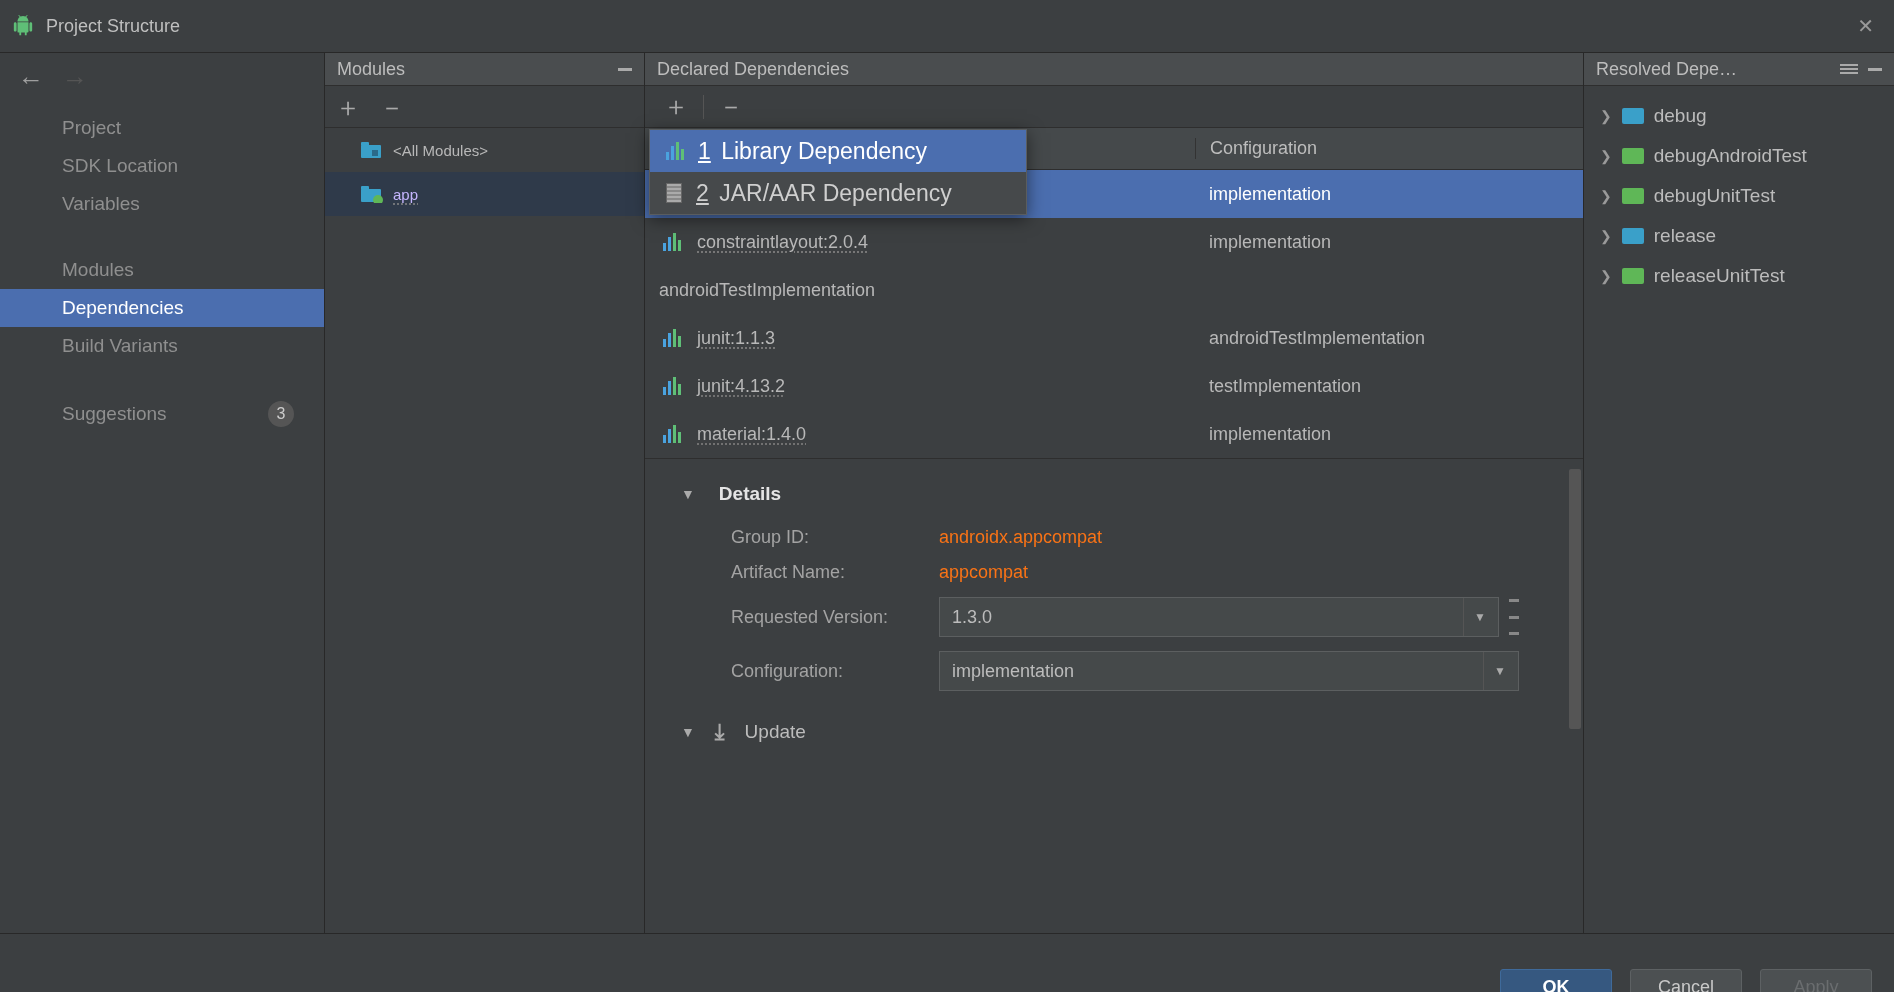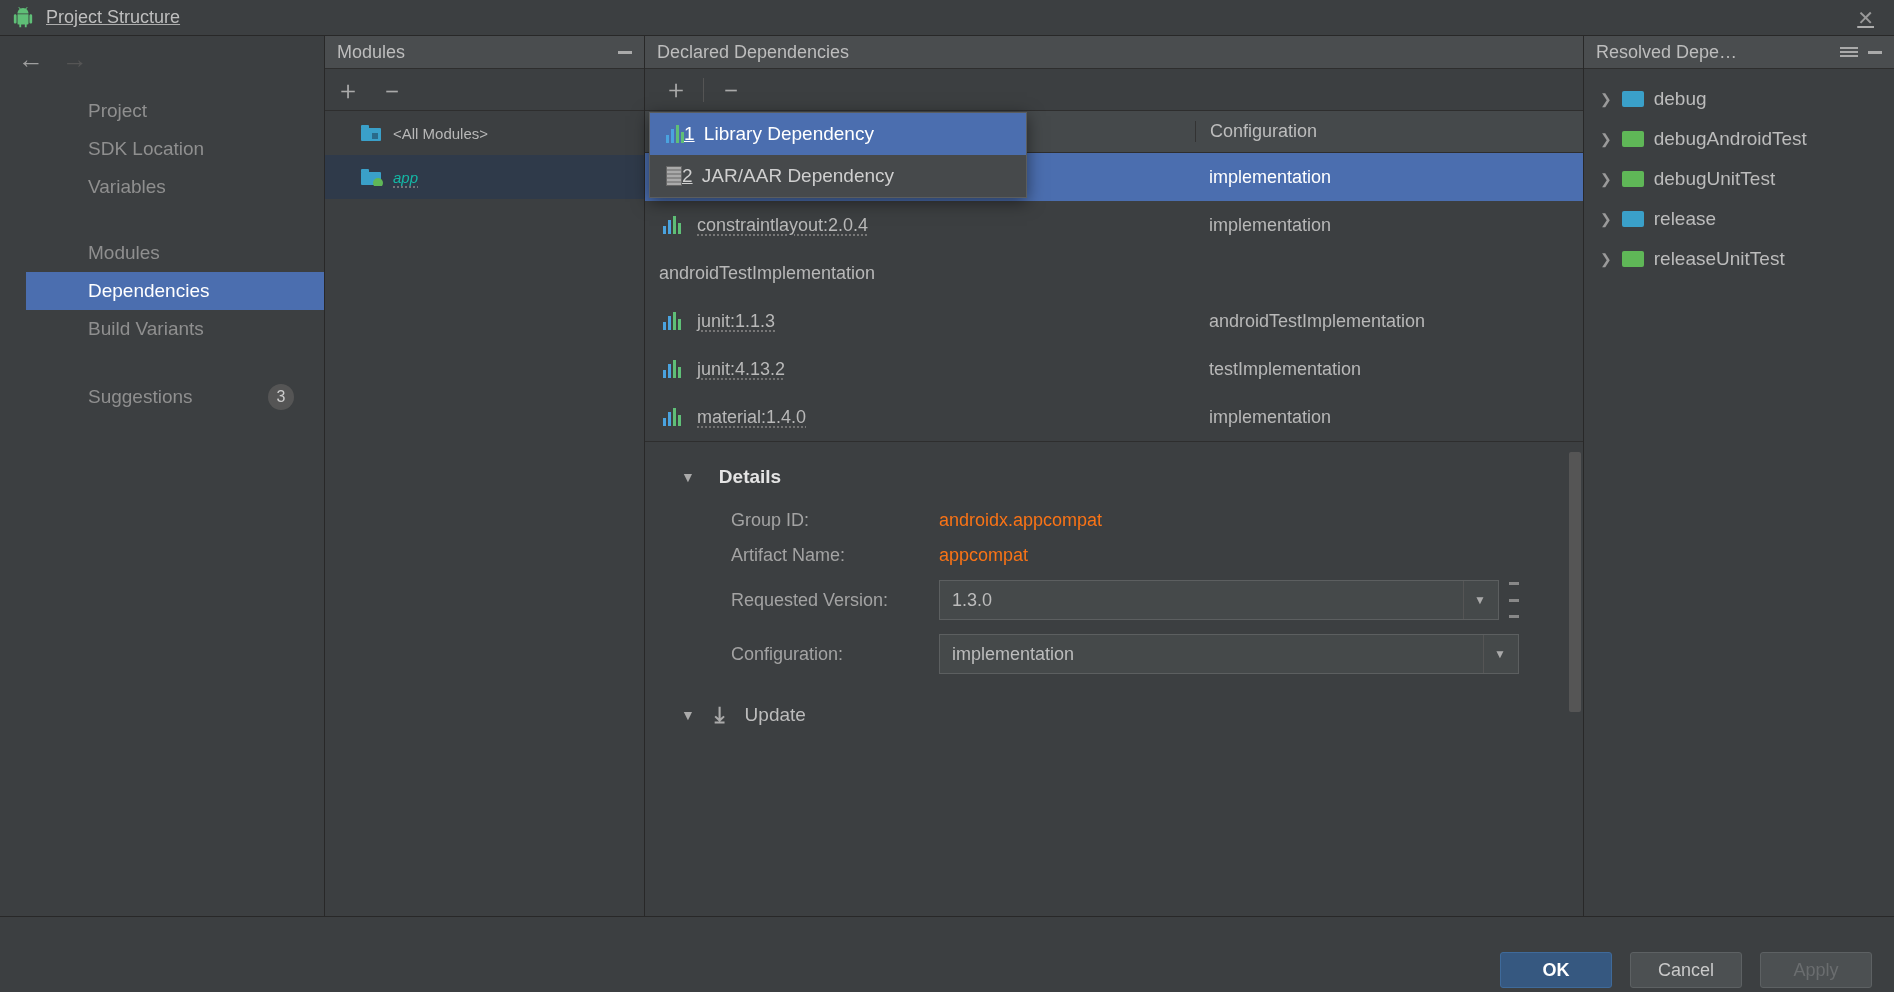--- a/index.html
+++ b/index.html
@@ -6,48 +6,47 @@
   body {
     font-family: "Segoe UI", Arial, sans-serif;
     background: #3c3f41;
     color: #adadad;
     width: 1894px;
     height: 992px;
     overflow: hidden;
     font-size: 18px;
   }
   .titlebar {
-    height: 36px;
+    height: 53px;
     background: #3c3f41;
     display: flex;
     align-items: center;
     padding: 0 12px;
     border-bottom: 1px solid #282828;
-    text-decoration: underline;
   }
   .titlebar .android-icon { width: 22px; height: 22px; margin-right: 12px; }
   .titlebar .title { color: #bfbfbf; font-size: 18px; flex:1; }
   .titlebar .close { color:#999; font-size:20px; cursor:pointer; padding:4px 8px;}
   .main {
     display: flex;
     height: 880px;
   }
   
   .leftcol {
     width: 325px;
     background: #3c3f41;
     border-right: 1px solid #282828;
     display:flex; flex-direction:column;
   }
   .navarrows {
     height: 46px; display:flex; align-items:center; padding:0 18px; gap:18px;
   }
   .navarrows .arrow { font-size:26px; color:#9f9f9f; }
   .navarrows .arrow.dim { color:#555;}
-  .leftmenu { padding-top:10px;padding-left:26px;}
+  .leftmenu { padding-top:10px;}
   .leftmenu .item {
     padding: 8px 30px 8px 62px; color:#8f8f8f; font-size:19px; cursor:pointer;
     display:flex; align-items:center; justify-content:space-between;
   }
   .leftmenu .item.selected { background:#4b6eaf; color:#fff; }
   .leftmenu .spacer { height:28px;}
   .badge {
     background:#555; color:#ccc; border-radius:50%; width:26px; height:26px;
     display:inline-flex; align-items:center; justify-content:center; font-size:16px;
   }
@@ -65,21 +64,21 @@
   .minimize-icon { width:14px; height:3px; background:#aaa; display:inline-block;}
   .toolbar {
     height:42px; display:flex; align-items:center; padding:0 10px; gap:18px;
     border-bottom:1px solid #2e2e2e;
   }
   .toolbar .tbtn { color:#aaa; font-size:26px; cursor:pointer; line-height:1;}
   .modlist .mrow {
     height:44px; display:flex; align-items:center; padding-left:36px; gap:10px;
     color:#b8b8b8; font-size:15px; cursor:pointer;
   }
-  .modlist .mrow.selected { background:#2f3a4a; color:#14b8a6;font-style:italic;}
+  .modlist .mrow.selected { background:#2f3a4a; color:#c4b5fd;}
   .modlist .mrow.selected .modname { text-decoration: underline dotted; text-decoration-color:#888; text-underline-offset:4px;}
   
   .centercol {
     flex:1; display:flex; flex-direction:column; background:#3c3f41;
     border-right:1px solid #282828; position:relative;
   }
   .dep-toolbar {
     height:42px; display:flex; align-items:center; padding:0 10px; gap:0;
     border-bottom:1px solid #2e2e2e;
   }
@@ -106,22 +105,22 @@
   .libicon .b2 { height:14px; background:#4aa3df;}
   .libicon .b3 { height:18px; background:#5fbf77;}
   .libicon .b4 { height:11px; background:#5fbf77;}
   
   .popup {
     position:absolute; top:76px; left:4px; width:378px;
     background:#46494b; border:1px solid #5a5d5f; box-shadow:0 4px 16px rgba(0,0,0,0.5);
     z-index:100;
   }
   .popup .pitem {
-    height:42px; display:flex; align-items:center; padding:0 16px; 
-    color:#cfcfcf; font-size:19px; cursor:pointer;
+    height:42px; display:flex; align-items:center; padding:0 16px; gap:14px;
+    color:#cfcfcf; font-size:23px; cursor:pointer;
   }
   .popup .pitem.selected { background:#4b6eaf; color:#fff;}
   .popup .pitem .num { text-decoration:underline; margin-right:4px;}
   .jaricon { width:16px; height:20px; background:repeating-linear-gradient(#aaa,#aaa 2px,#888 2px,#888 4px); border:1px solid #666;}
   
   .details {
     border-top:1px solid #2e2e2e; padding:24px 36px; flex:1; overflow:auto;
     position:relative;
   }
   .details .sect-head { display:flex; align-items:center; gap:24px; color:#e4e4e4; font-weight:600; font-size:19px; margin-bottom:22px;}

